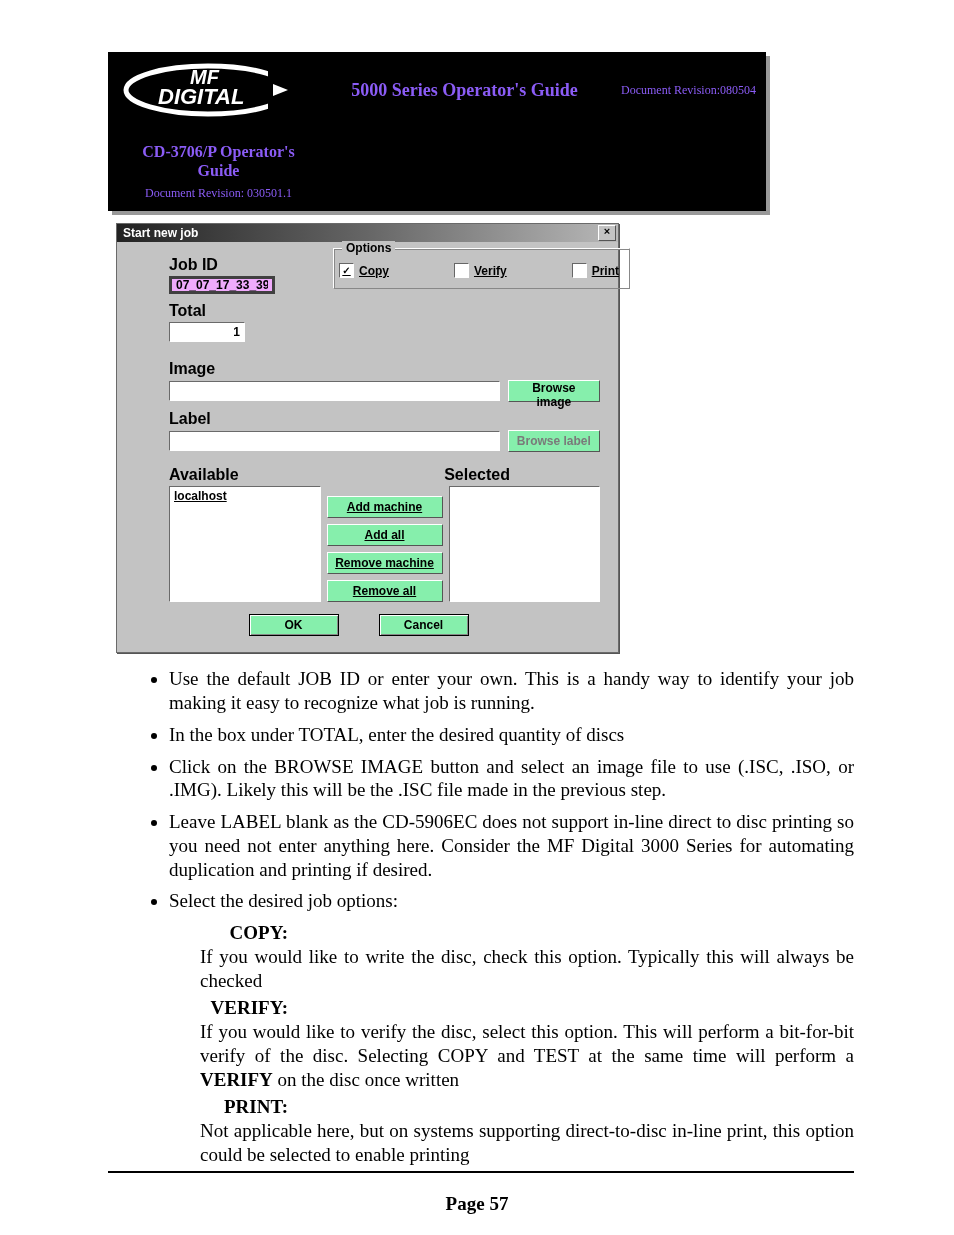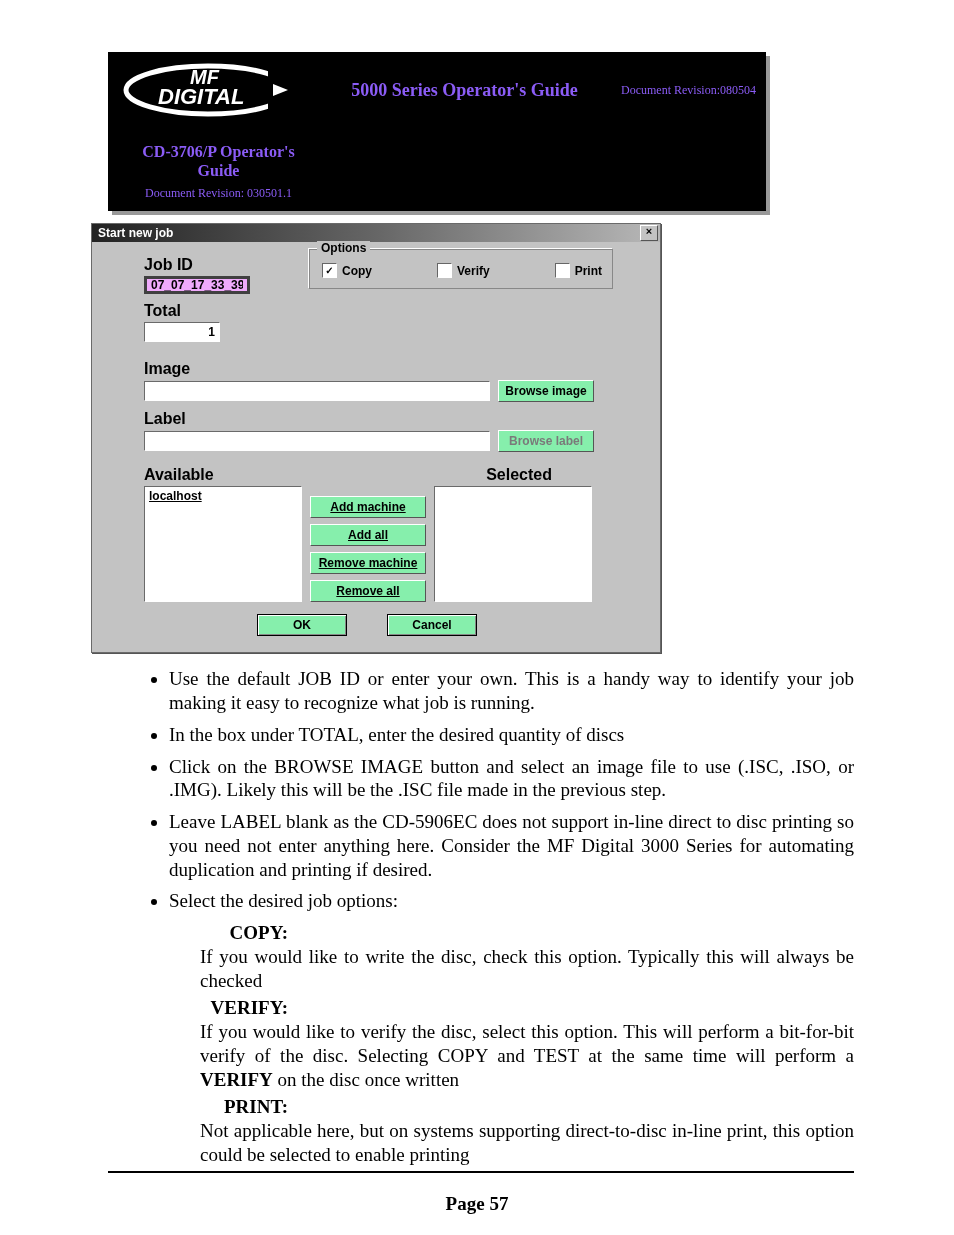--- a/index.html
+++ b/index.html
@@ -54,22 +54,22 @@
     line-height: 1.2;
   }
   .banner-sub-rev {
     font-size: 12px;
     text-align: center;
     margin-top: 6px;
   }
 
   
   .dialog-wrap {
-    margin: 12px 0 0 91px;
-    width: 570px;
+    margin: 12px 0 0 116px;
+    width: 503px;
   }
   .dialog {
     font-family: Tahoma, Arial, sans-serif;
     font-size: 12px;
     color: #000;
     background: #c3c3c3;
     border: 1px solid #6a6a6a;
     box-shadow: 1px 1px 0 #555;
   }
   .titlebar {
@@ -132,24 +132,25 @@
     padding: 0 4px;
     font-family: Tahoma, Arial, sans-serif;
     font-size: 12px;
     font-weight: bold;
     box-sizing: border-box;
   }
   .options-fieldset {
     border: 1px solid #888;
     border-top-color:#fff; border-left-color:#fff;
     box-shadow: inset 1px 1px 0 #888;
-    padding: 14px 10px 10px 13px;
+    padding: 14px 10px 10px 5px;
     margin-top: -2px;
     width: 280px;
     position: relative;
+    text-decoration: underline;
   }
   .options-legend {
     position: absolute;
     top: -8px;
     left: 8px;
     background: #c3c3c3;
     padding: 0 4px;
     font-weight: bold;
   }
   .options-row {

